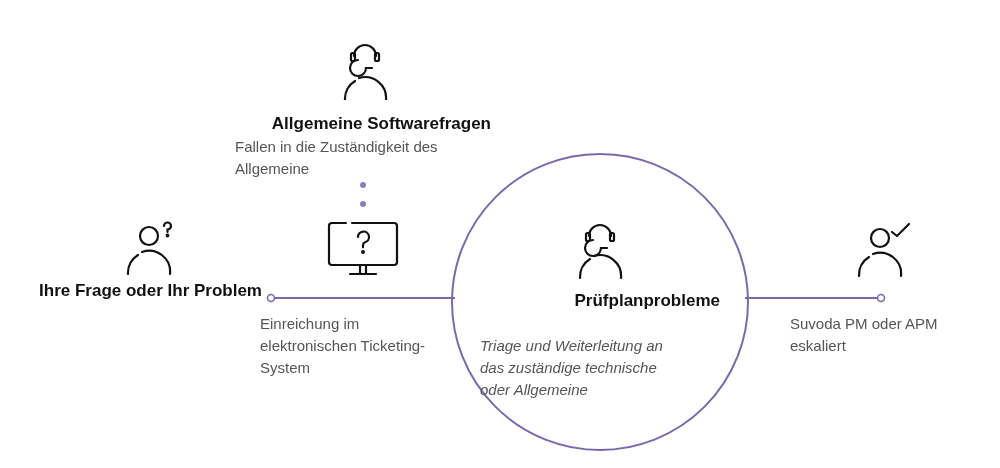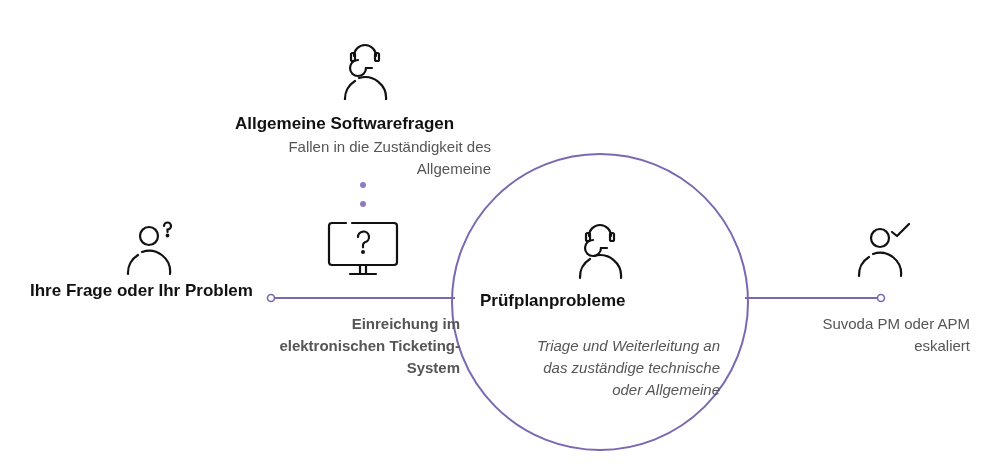--- a/index.html
+++ b/index.html
@@ -1,21 +1,21 @@
 <!DOCTYPE html>
 <html><head>
 <meta charset="utf-8">
 <style>
   html, body { margin: 0; padding: 0; background: #ffffff; }
   body { width: 1000px; height: 468px; position: relative; overflow: hidden;
          font-family: "Liberation Sans", "DejaVu Sans", sans-serif; color: #1a1a1a; }
   .abs { position: absolute; }
   svg.lines { position: absolute; left: 0; top: 0; }
-  .title { font-weight: bold; color: #111111; text-align: left; white-space: nowrap; }
-  .desc { color: #555555; text-align: right; line-height: 22px; font-size: 15px; }
+  .title { font-weight: bold; color: #111111; text-align: right; white-space: nowrap; }
+  .desc { color: #555555; text-align: left; line-height: 22px; font-size: 15px; }
   .icon svg { display: block; }
 </style>
 </head>
 <body>
 
 <svg class="lines" width="1000" height="468">
 
   <line x1="274" y1="298" x2="455" y2="298" stroke="#7B68B0" stroke-width="2"></line>
   <circle cx="271" cy="298" r="3.5" fill="#ffffff" stroke="#7B68B0" stroke-width="1.6"></circle>
 
@@ -40,21 +40,21 @@
 <div class="abs title" style="left:30px; top:281px; width:232px; font-size:17px;">Ihre Frage oder Ihr Problem</div>
 
 <div class="abs icon" style="left:326px; top:220px;">
   <svg width="74" height="58" viewBox="0 0 74 58" fill="none" stroke="#111" stroke-width="2.2" stroke-linecap="round" stroke-linejoin="round">
     <path d="M20 3 H6 a3 3 0 0 0 -3 3 V42 a3 3 0 0 0 3 3 H68 a3 3 0 0 0 3 -3 V6 a3 3 0 0 0 -3 -3 H26"></path>
     <path d="M32 17 a5.5 5.5 0 1 1 7 5.3 c-1.5 0.6 -2 1.5 -2 3 v2"></path>
     <circle cx="37" cy="32" r="0.9" fill="#111"></circle>
     <path d="M34 45 V54 M40 45 V54 M24 54 H50"></path>
   </svg>
 </div>
-<div class="abs desc" style="left:260px; top:313px; width:200px;font-weight:bold;">
+<div class="abs desc" style="left:260px; top:313px; width:200px;">
   <div>Einreichung im</div>
   <div>elektronischen Ticketing-</div>
   <div>System</div>
 </div>
 
 <div class="abs icon" style="left:335px; top:38px;">
   <svg width="60" height="62" viewBox="0 0 60 62" fill="none" stroke="#111" stroke-width="2.2" stroke-linecap="round">
     <path d="M19 18 A11 11 0 0 1 41 18"></path>
     <rect x="16" y="15" width="4" height="8" rx="1.5"></rect>
     <rect x="40" y="15" width="4" height="8" rx="1.5"></rect>

